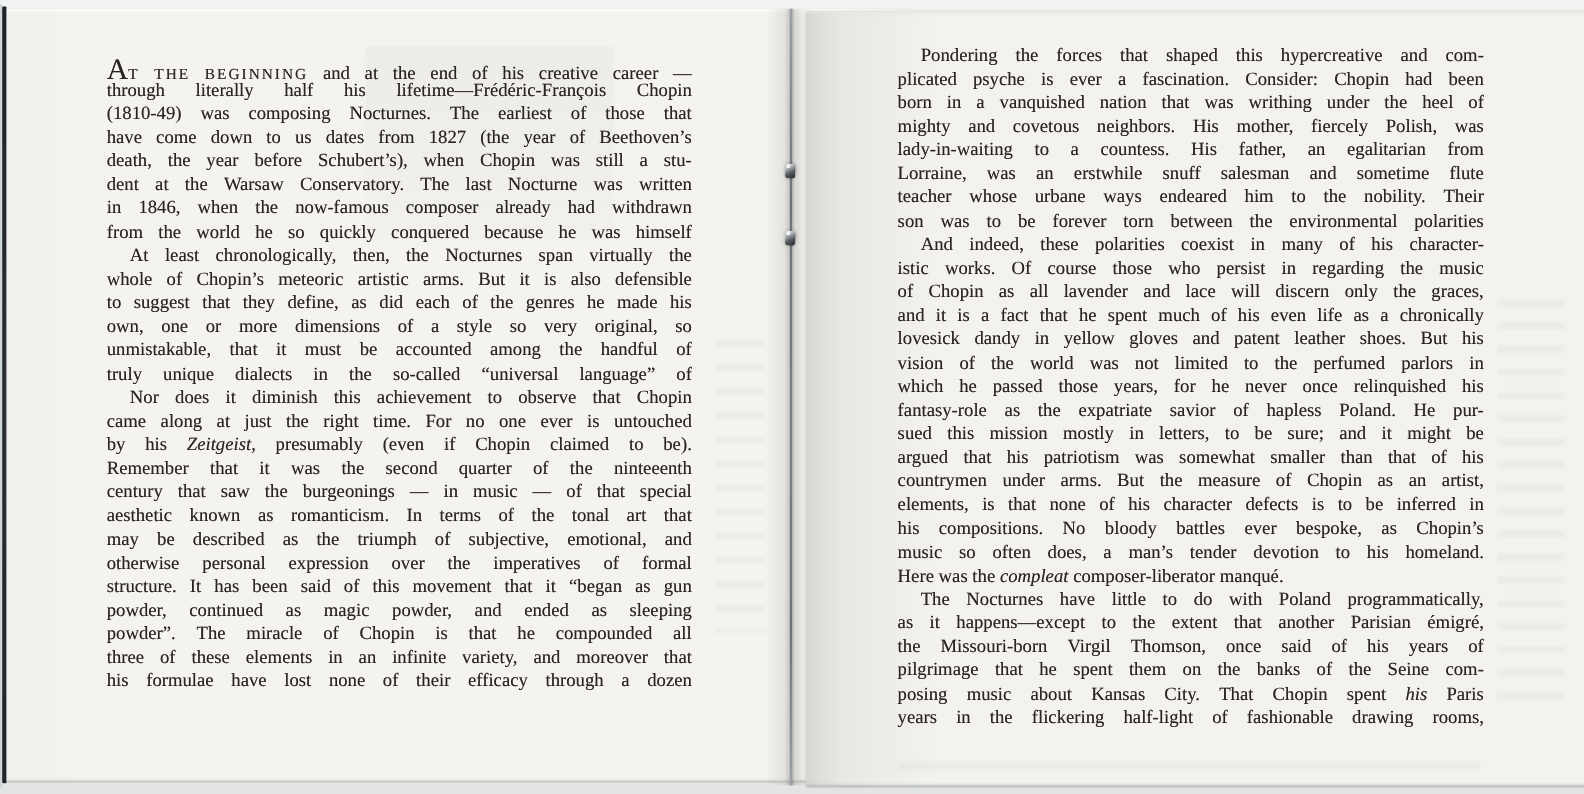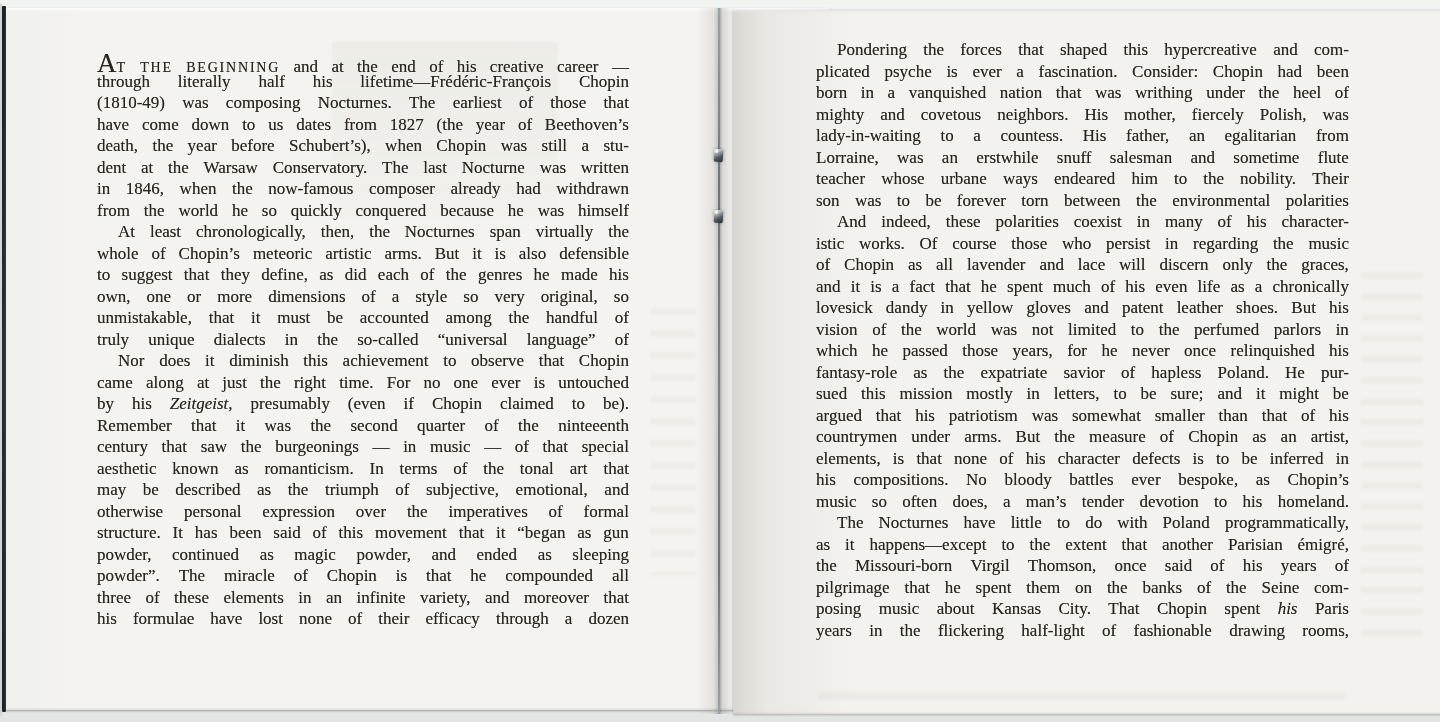--- a/index.html
+++ b/index.html
@@ -697,20 +697,21 @@
           <span class="word">often</span>
           <span class="word">does,</span>
           <span class="word">a</span>
           <span class="word">man’s</span>
           <span class="word">tender</span>
           <span class="word">devotion</span>
           <span class="word">to</span>
           <span class="word">his</span>
           <span class="word">homeland.</span>
         </div>
+        <div class="line pend"><span>Here was the </span><span class="i">compleat</span><span> composer-liberator manqué.</span></div>
         <div class="line just ind">
           <span class="word">The</span>
           <span class="word">Nocturnes</span>
           <span class="word">have</span>
           <span class="word">little</span>
           <span class="word">to</span>
           <span class="word">do</span>
           <span class="word">with</span>
           <span class="word">Poland</span>
           <span class="word">programmatically,</span>

